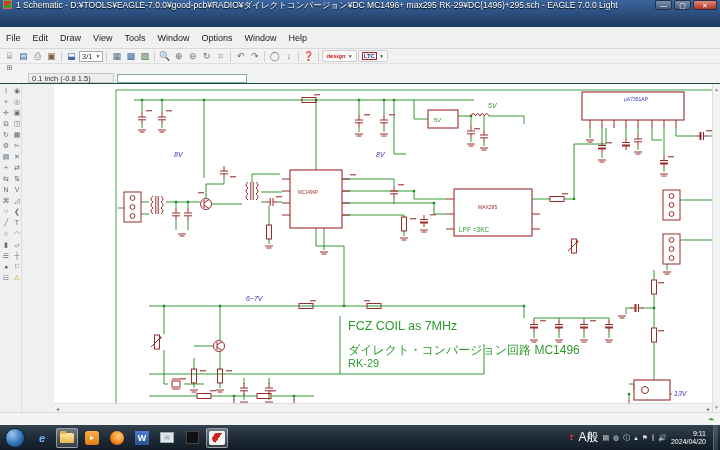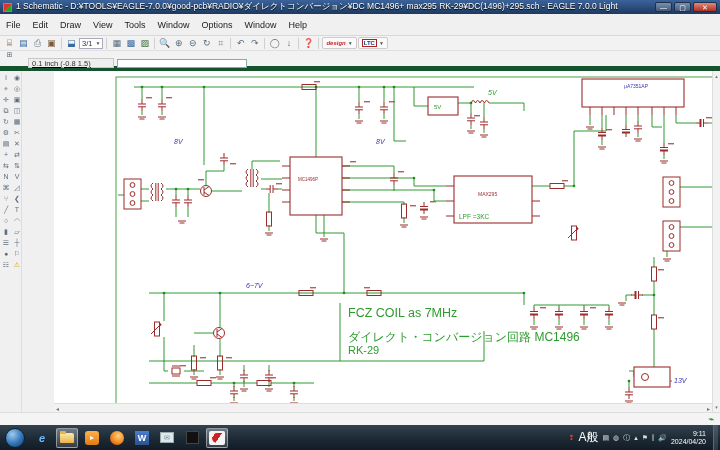--- a/index.html
+++ b/index.html
@@ -1,22 +1,22 @@
 <!DOCTYPE html>
 <html style="--wire: #1a8c1a; --component: #9c2b2b; --annotation: #2e9b2e; --voltage_label: #3434b4;"><head>
 <meta charset="utf-8">
 <style>
   * { margin:0; padding:0; box-sizing:border-box; }
   html,body { width:720px; height:450px; overflow:hidden;
     font-family:"Liberation Sans", sans-serif; background:#f0f0f0; }
   .win { width:720px; height:450px; display:flex; flex-direction:column; }
 
   
-  .titlebar { height:14px; background:linear-gradient(#3b639c,#1d3a5f);
-    display:flex; align-items:center; padding:0 3px; color:#fff; font-size:8.5px; }
+  .titlebar { height:27px; background:linear-gradient(#3b639c,#1d3a5f);
+    display:flex; padding:0 3px; color:#fff; font-size:8.5px; }
   .app-ico { width:9px; height:9px; background:linear-gradient(135deg,#d33 50%,#2a2 50%);
     border:1px solid #fff3; margin-right:4px; flex:0 0 auto; }
   .title-text { flex:1; white-space:nowrap; overflow:hidden; text-shadow:0 1px 1px #000; }
   .winbtns { display:flex; gap:2px; }
   .wbtn { width:17px; height:10px; border-radius:2px; font-size:7px; line-height:9px;
     text-align:center; color:#fff; background:linear-gradient(#7a90ad,#44597a); border:1px solid #203048;}
   .wbtn.close { background:linear-gradient(#e08a7a,#b03121); width:24px; }
 
   
   .menubar { height:22px; background:#f0f0f0; border-bottom:1px solid #d8d8d8;
@@ -34,21 +34,21 @@
   .scale-dd { font-size:7.5px; border:1px solid #aab; background:#fff; padding:0 2px;
     height:11px; display:flex; align-items:center; gap:3px; color:#333; }
   .brand { font-size:6px; font-weight:bold; height:12px; display:flex; align-items:center;
     gap:2px; padding:0 3px; border:1px solid #ccc; border-radius:2px; background:#fafafa; }
   .brand .dl { color:#c22; font-style:italic; }
   .brand .ltc { color:#233a7a; border:1px solid #a22; padding:0 1px; }
   .caret { font-size:5px; color:#555; }
 
   
   .coordbar { height:11px; background:#f2f2f2; display:flex; align-items:center;
-    padding-left:28px; gap:3px; border-bottom:5px solid #14532d;text-decoration:underline; }
+    padding-left:28px; gap:3px; border-bottom:1px solid #14532d; }
   .coords { font-size:7.5px; color:#333; border:1px solid #c8c8c8; background:#eee;
     padding:0 3px; height:10px; line-height:9px; min-width:86px; }
   .cmdline { width:130px; height:9px; border:1px solid #8aa; background:#fff; font-size:7px; }
 
   
   .main { flex:1; display:flex; min-height:0; }
   .palette { width:22px; background:#f0f0f0; border-right:1px solid #ddd;
     display:grid; grid-template-columns:10px 10px; gap:1px; padding:2px 0 0 1px;
     align-content:start; }
   .pico { width:10px; height:10px; font-size:7px; line-height:10px; text-align:center;

